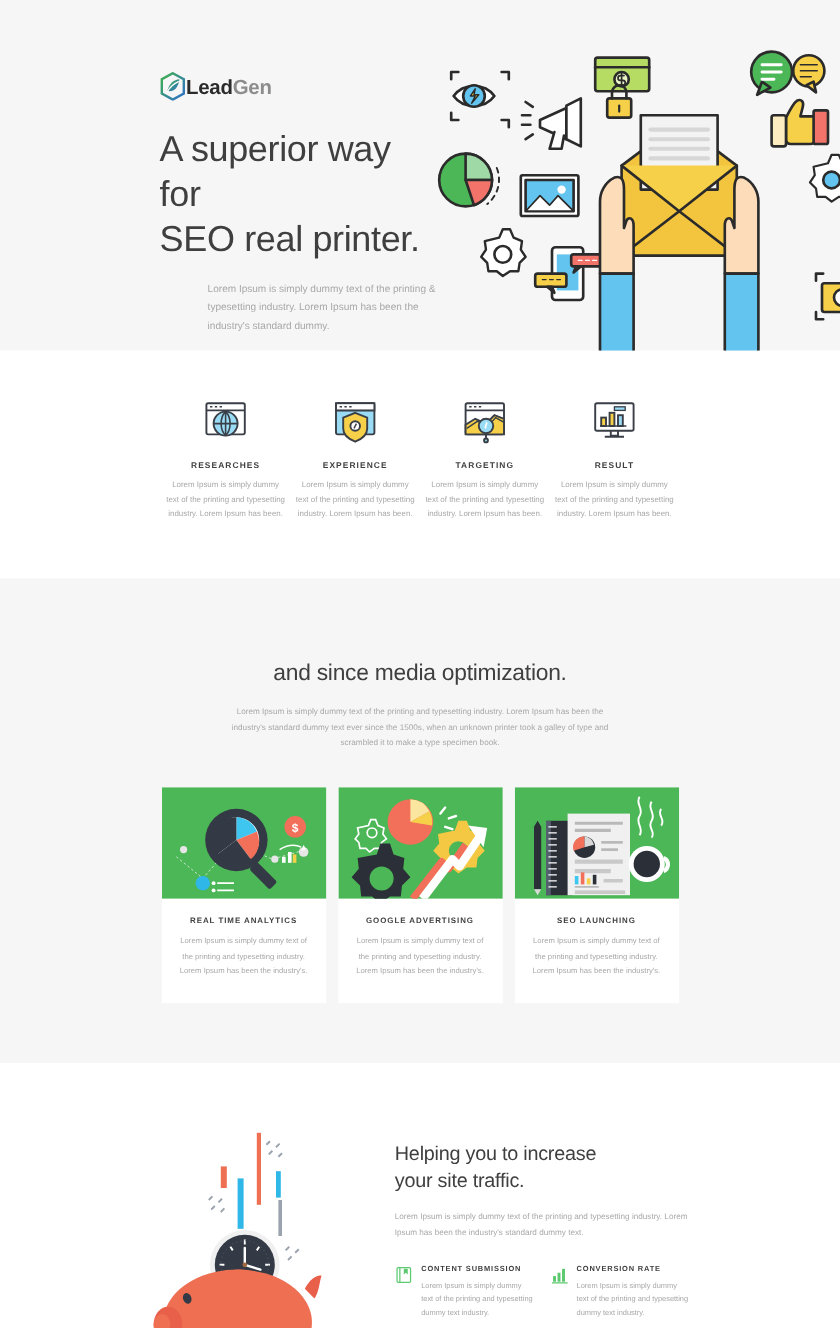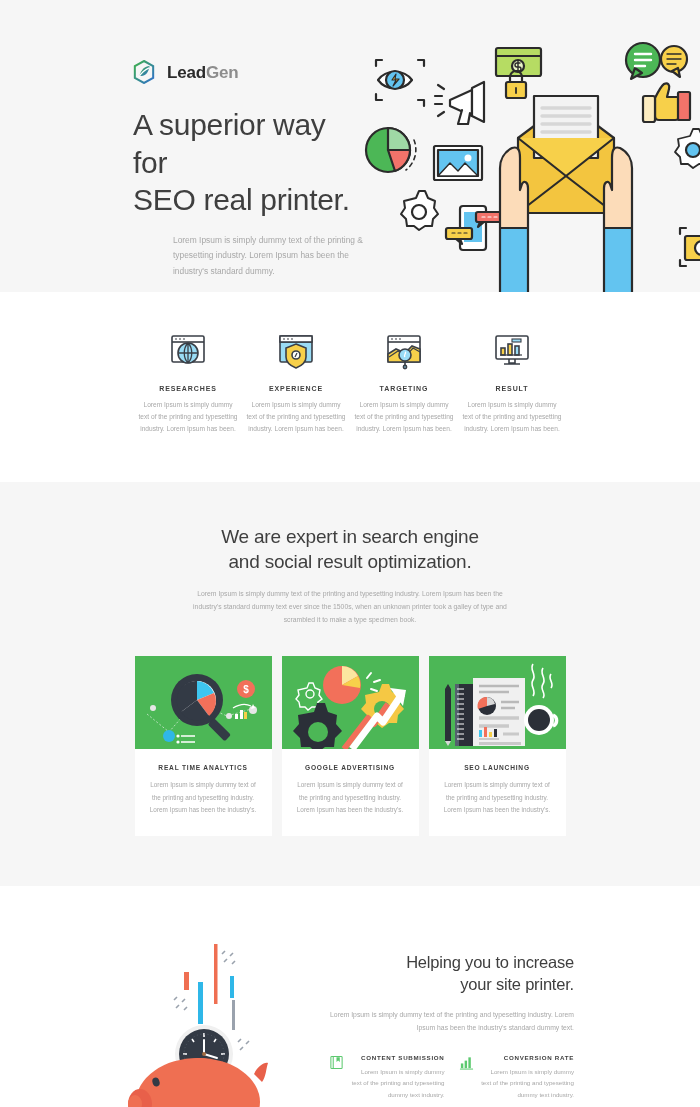--- a/index.html
+++ b/index.html
@@ -19,21 +19,21 @@
     background: #f6f6f6;
     overflow: hidden;
   }
   .hero-inner {
     position: absolute;
     left: 133px;
     top: 60px;
     width: 230px;
     z-index: 5;
   }
-  .logo-row { display: flex; align-items: center; gap: 12px; margin-bottom: 22px; }
+  .logo-row { display: flex; align-items: center; gap: 0; margin-bottom: 22px; }
   .logo-mark { width: 22px; height: 24px; display: block; }
   .logo-text { font-size: 17px; font-weight: bold; letter-spacing: -0.2px; line-height: 1; }
   .logo-text .lead { color: #2b2b2b; }
   .logo-text .gen { color: #8d8d8d; }
   .hero-title {
     font-size: 30px;
     line-height: 1.25;
     font-weight: normal;
     color: #3f3f3f;
     letter-spacing: -0.3px;
@@ -147,21 +147,21 @@
   
   .traffic {
     background: #ffffff;
     padding: 48px 0 30px;
     display: flex;
     justify-content: center;
     align-items: flex-start;
     gap: 18px;
   }
   .traffic-art { width: 185px; height: 230px; flex: none; }
-  .traffic-content { width: 245px; padding-top: 18px; text-align: right; }
+  .traffic-content { width: 245px; padding-top: 18px; }
   .traffic-title {
     font-size: 16.5px;
     font-weight: normal;
     line-height: 1.32;
     color: #3f3f3f;
     letter-spacing: -0.2px;
     margin-bottom: 12px;
   }
   .traffic-desc {
     font-size: 6.8px;
@@ -400,22 +400,22 @@
         </svg>
       </div>
       <div class="feature-title">RESULT</div>
       <div class="feature-desc">Lorem Ipsum is simply dummy text of the printing and typesetting industry. Lorem Ipsum has been.</div>
     </div>
   </section>
 
   <section class="services">
     <div class="section-head">
       <h2 class="section-title">
-        <span>We are expert in search engine</span><br>
-        <span>and social result optimization.</span>
+        <br>
+        <span>and since media optimization.</span>
       </h2>
       <p class="section-sub">Lorem Ipsum is simply dummy text of the printing and typesetting industry. Lorem Ipsum has been the industry's standard dummy text ever since the 1500s, when an unknown printer took a galley of type and scrambled it to make a type specimen book.</p>
     </div>
 
     <div class="cards">
 
       <div class="card">
         <svg class="card-art" viewBox="0 0 137 93" xmlns="http://www.w3.org/2000/svg">
           <rect width="137" height="93" fill="#4cb756"></rect>
           <g fill="none" stroke="#cfe8d2" stroke-width="0.8" stroke-dasharray="2 2">
@@ -590,21 +590,21 @@
         <rect x="30" y="206" width="20" height="16" rx="4" fill="#e8604a"></rect>
         <rect x="84" y="206" width="20" height="16" rx="4" fill="#e8604a"></rect>
         <ellipse cx="30" cy="148" rx="3.5" ry="4.5" fill="#333a45" transform="rotate(-20 30 148)"></ellipse>
         <path d="M58 128 q16 -8 32 0" fill="#ef6f52"></path>
       </g>
     </svg>
 
     <div class="traffic-content">
       <h2 class="traffic-title">
         <span>Helping you to increase</span><br>
-        <span>your site printer.</span>
+        <span>your site traffic.</span>
       </h2>
       <p class="traffic-desc">Lorem Ipsum is simply dummy text of the printing and typesetting industry. Lorem Ipsum has been the industry's standard dummy text.</p>
 
       <div class="mini-grid">
 
         <div class="mini">
           <svg class="mini-icon" viewBox="0 0 16 16" xmlns="http://www.w3.org/2000/svg">
             <g stroke="#5cc96f" stroke-width="1.1" fill="none">
               <rect x="2" y="1.5" width="12" height="13" rx="1"></rect>
               <path d="M4.5 1.5 v13"></path>

